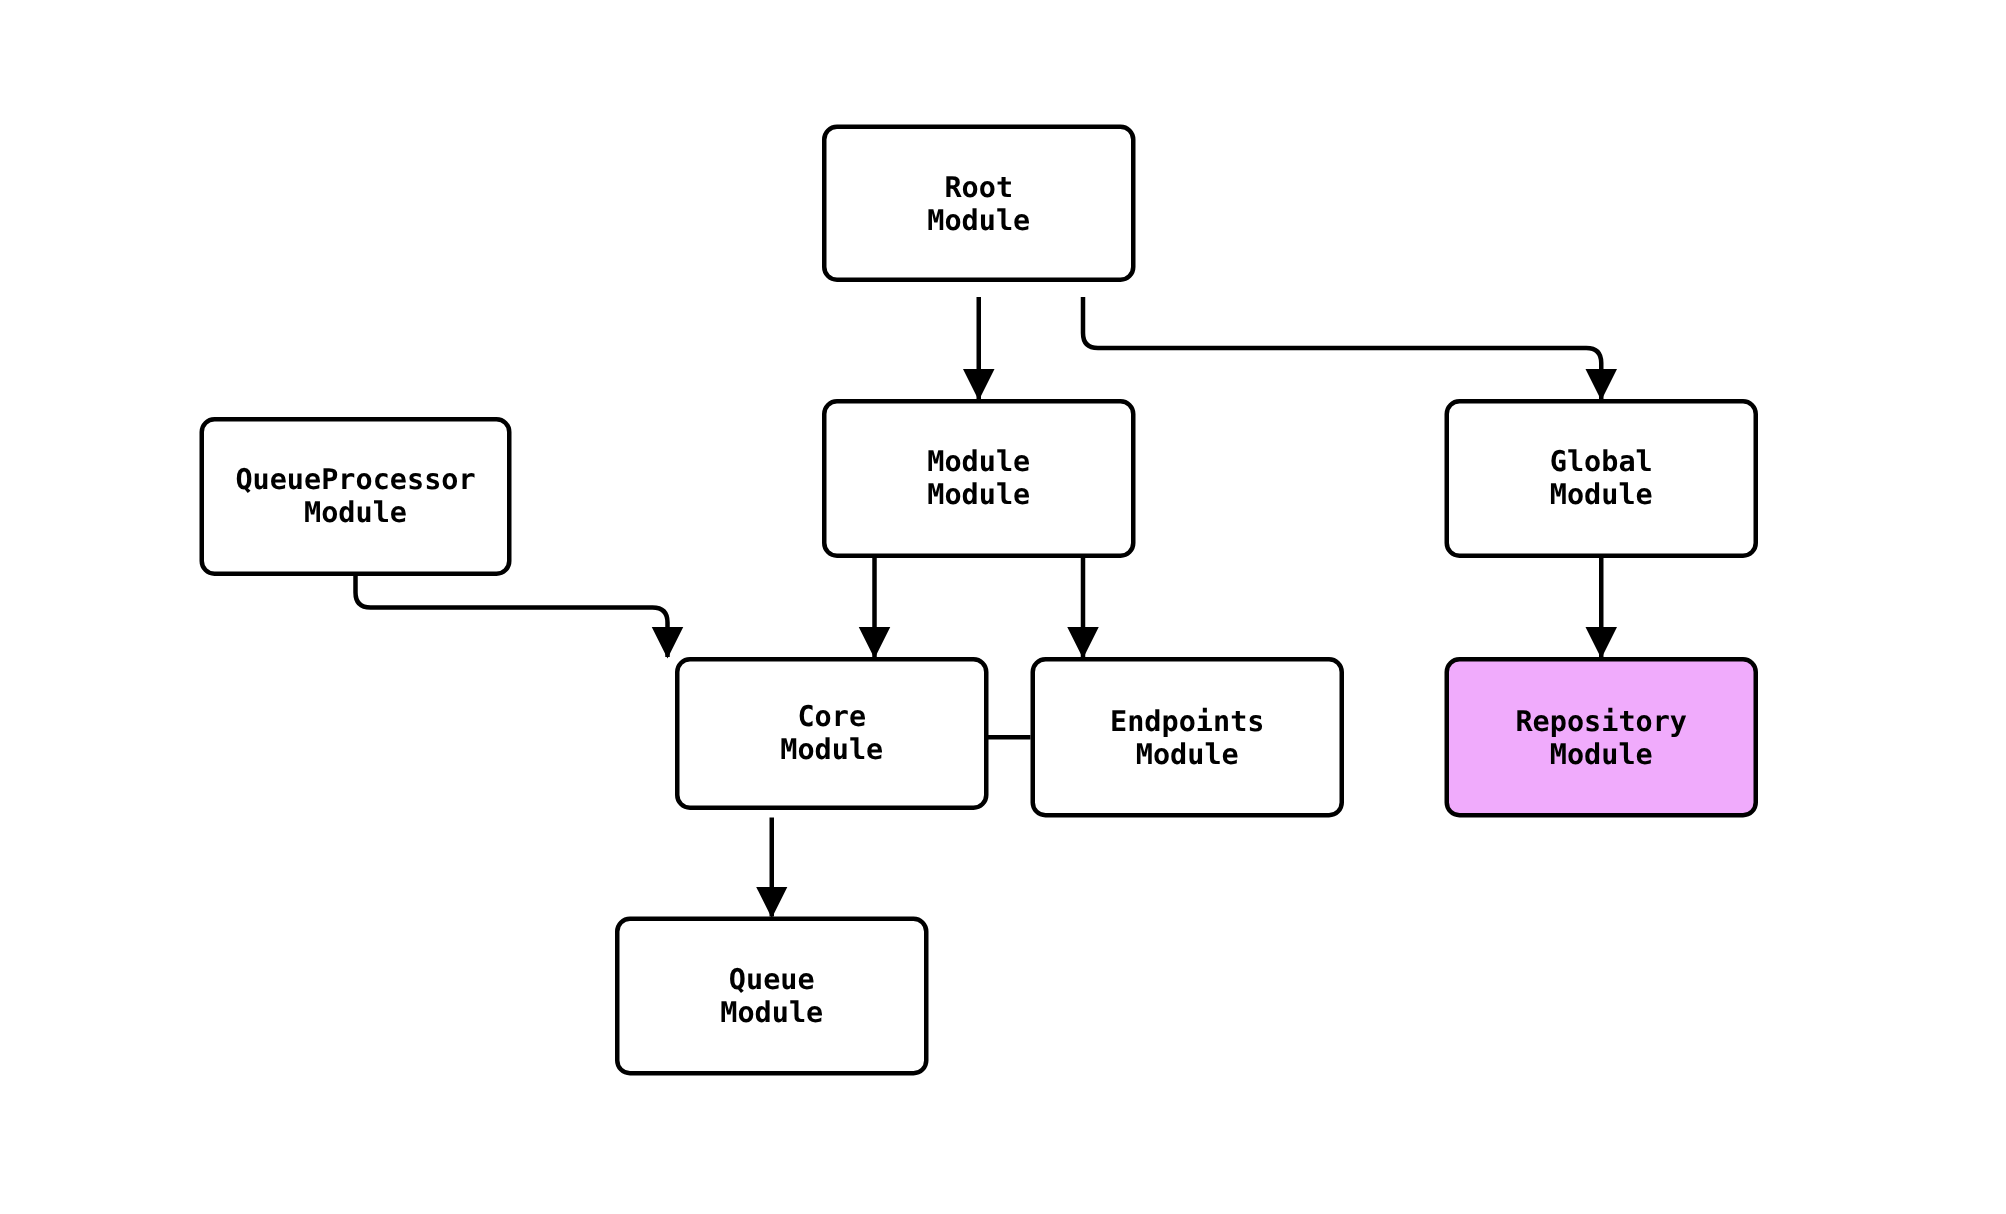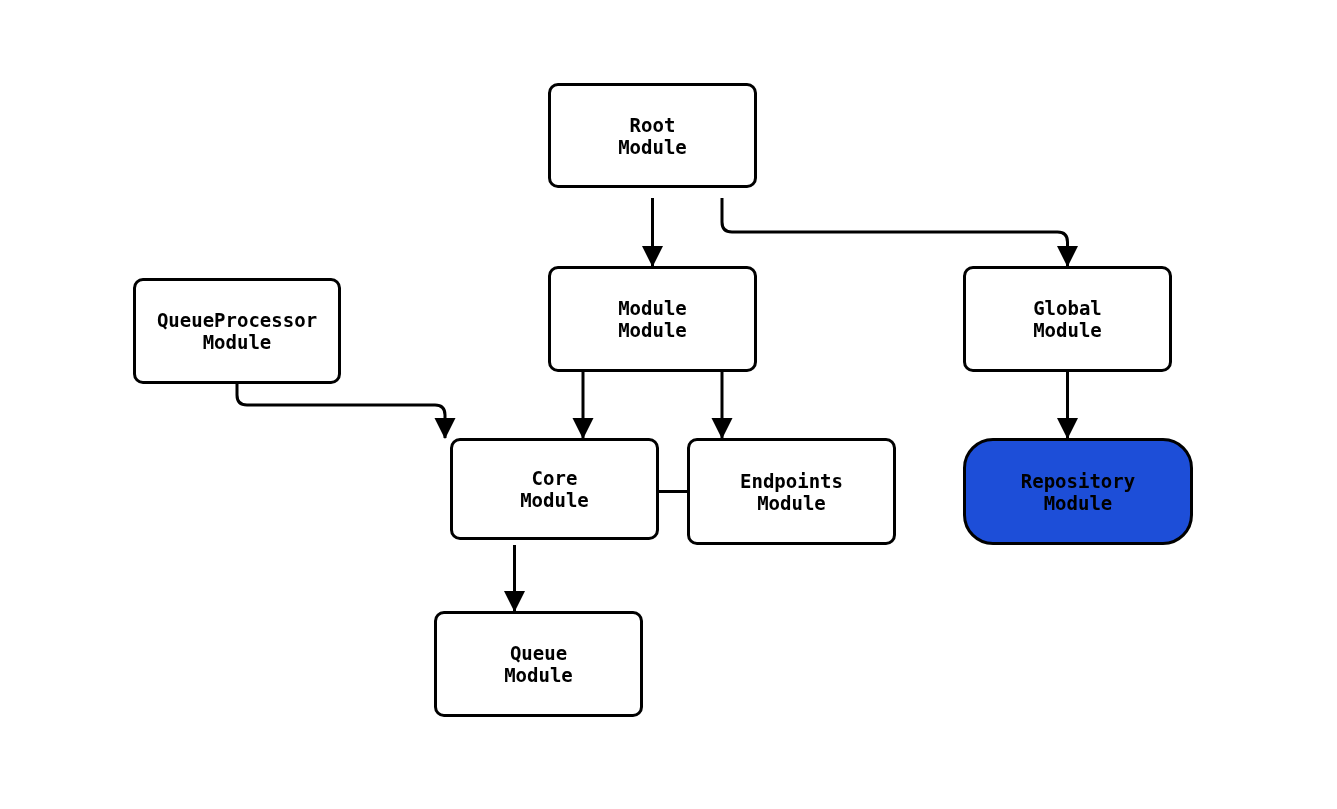--- a/index.html
+++ b/index.html
@@ -74,19 +74,19 @@
     </div>
     <div class="node" style="left: 963px; top: 266px; width: 209px; height: 106px; background: rgb(255, 255, 255); border-color: rgb(0, 0, 0);">
       <div class="node-label"><div>Global</div><div>Module</div></div>
     </div>
     <div class="node" style="left: 410px; top: 438px; width: 209px; height: 102px; background: rgb(255, 255, 255); border-color: rgb(0, 0, 0); margin-left: 40px;">
       <div class="node-label"><div>Core</div><div>Module</div></div>
     </div>
     <div class="node" style="left: 687px; top: 438px; width: 209px; height: 107px; background: rgb(255, 255, 255); border-color: rgb(0, 0, 0);">
       <div class="node-label"><div>Endpoints</div><div>Module</div></div>
     </div>
-    <div class="node" style="left: 963px; top: 438px; width: 230px; height: 107px; background: #1d4ed8; border-color: rgb(0, 0, 0); border-radius: 30px;">
+    <div class="node" style="left: 963px; top: 438px; width: 209px; height: 107px; background: #f0abfc; border-color: rgb(0, 0, 0);">
       <div class="node-label"><div>Repository</div><div>Module</div></div>
     </div>
-    <div class="node" style="left: 434px; top: 611px; width: 209px; height: 106px; background: rgb(255, 255, 255); border-color: rgb(0, 0, 0);">
+    <div class="node" style="left: 410px; top: 611px; width: 209px; height: 106px; background: rgb(255, 255, 255); border-color: rgb(0, 0, 0);">
       <div class="node-label"><div>Queue</div><div>Module</div></div>
     </div>
   </div>
 
 </body></html>

